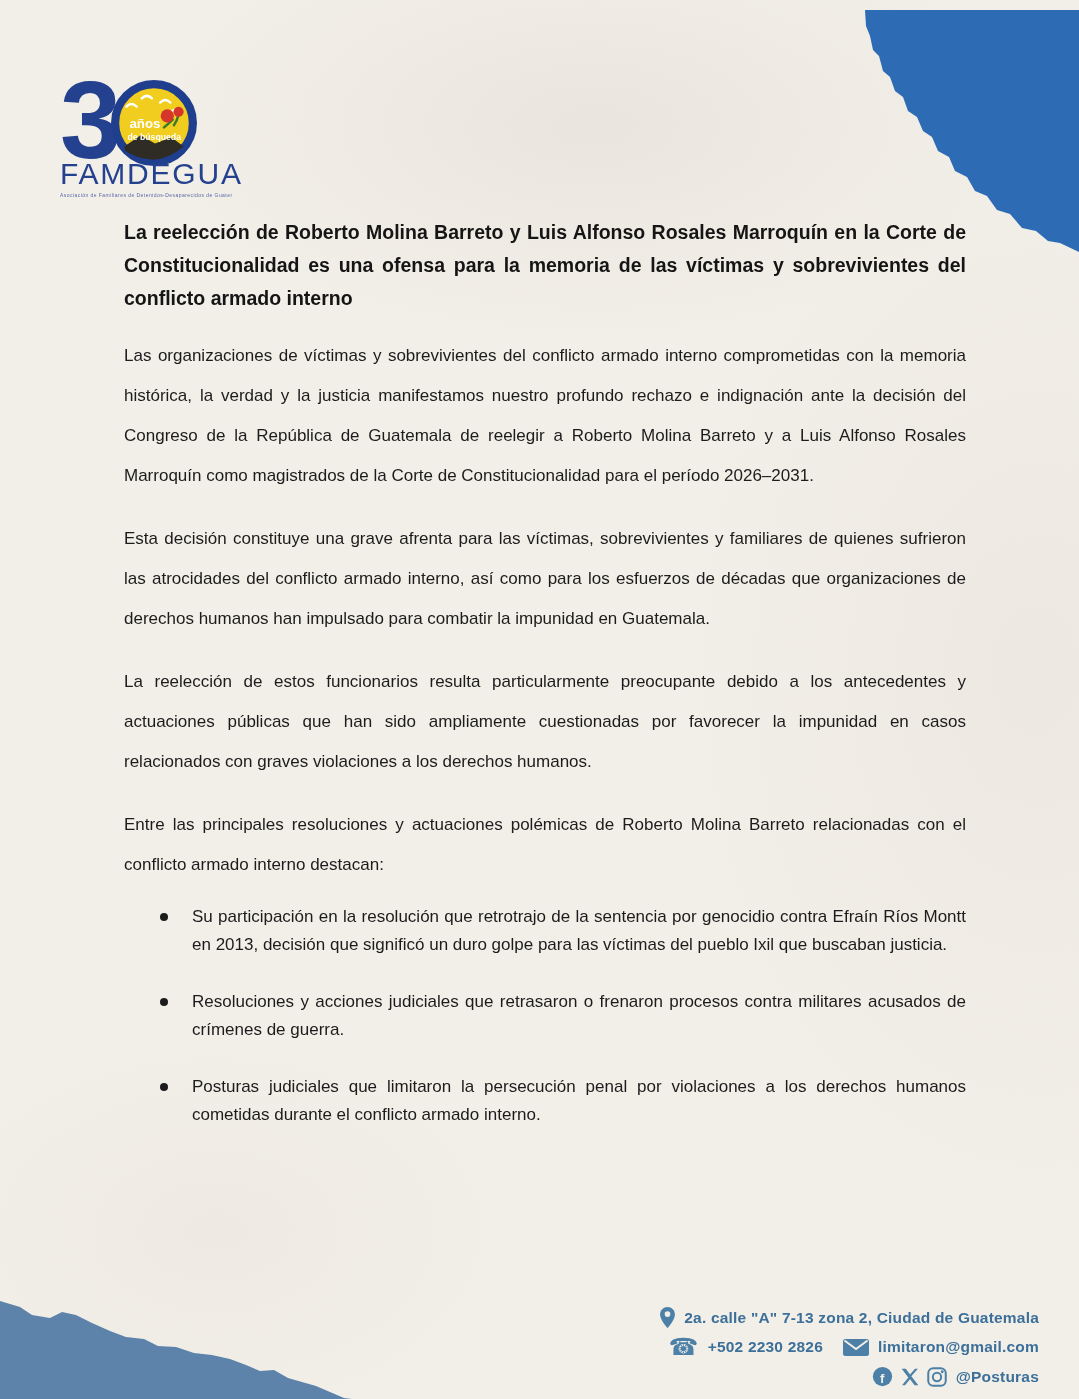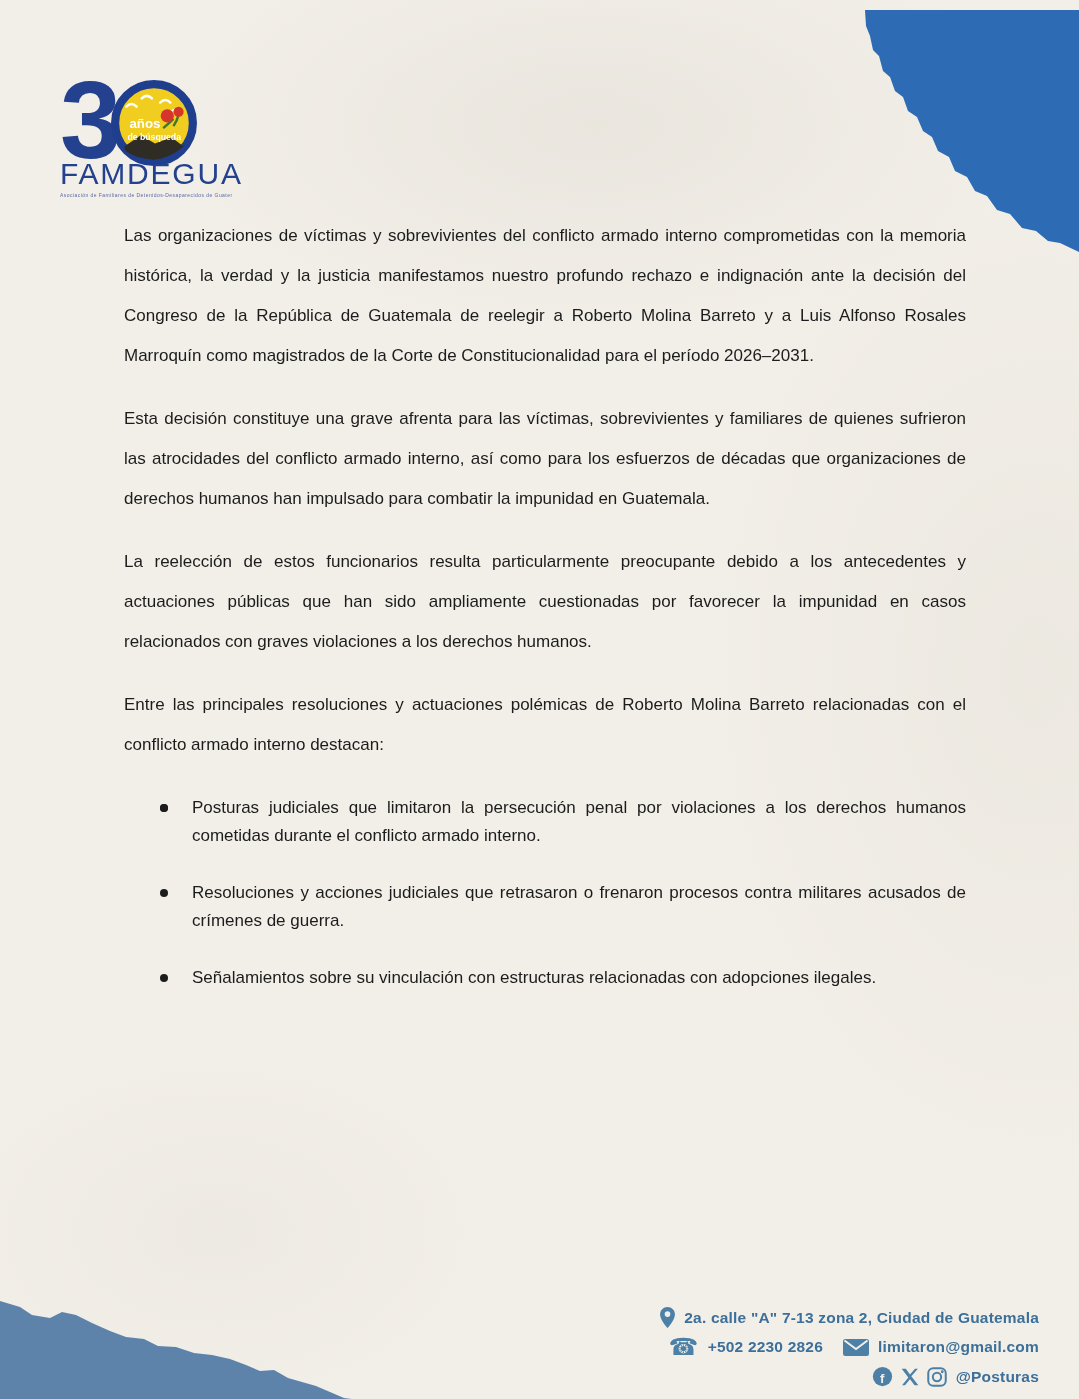--- a/index.html
+++ b/index.html
@@ -93,41 +93,39 @@
       <circle cx="67" cy="32" r="5" fill="#d6352b"></circle>
       <text x="19" y="48" font-size="13" font-weight="bold" fill="#ffffff">años</text>
       <text x="17" y="60" font-size="8.5" font-weight="bold" fill="#ffffff">de búsqueda</text>
     </svg>
   </div>
   <div class="logo-org">FAMDEGUA</div>
   <div class="logo-tagline">Asociación de Familiares de Detenidos-Desaparecidos de Guatemala</div>
 </div>
 
 <main class="doc">
+  <h1 class="doc-title">La reelección de Roberto Molina Barreto y Luis Alfonso Rosales Marroquín en la Corte de Constitucionalidad es una ofensa para la memoria de las víctimas y sobrevivientes del conflicto armado interno</h1>
 
   <p>Las organizaciones de víctimas y sobrevivientes del conflicto armado interno comprometidas con la memoria histórica, la verdad y la justicia manifestamos nuestro profundo rechazo e indignación ante la decisión del Congreso de la República de Guatemala de reelegir a Roberto Molina Barreto y a Luis Alfonso Rosales Marroquín como magistrados de la Corte de Constitucionalidad para el período 2026–2031.</p>
   <p>Esta decisión constituye una grave afrenta para las víctimas, sobrevivientes y familiares de quienes sufrieron las atrocidades del conflicto armado interno, así como para los esfuerzos de décadas que organizaciones de derechos humanos han impulsado para combatir la impunidad en Guatemala.</p>
   <p>La reelección de estos funcionarios resulta particularmente preocupante debido a los antecedentes y actuaciones públicas que han sido ampliamente cuestionadas por favorecer la impunidad en casos relacionados con graves violaciones a los derechos humanos.</p>
   <p class="last-para">Entre las principales resoluciones y actuaciones polémicas de Roberto Molina Barreto relacionadas con el conflicto armado interno destacan:</p>
 
   <ul>
     <li>
       <span class="bullet-dot"></span>
-    </li>
-    <li>
-      <span class="bullet-dot"></span>
-      <span>Posturas judiciales que limitaron la persecución penal por violaciones a los derechos humanos cometidas durante el conflicto armado interno.</span>
+      <span>Su participación en la resolución que retrotrajo de la sentencia por genocidio contra Efraín Ríos Montt en 2013, decisión que significó un duro golpe para las víctimas del pueblo Ixil que buscaban justicia.</span>
     </li>
     <li>
       <span class="bullet-dot"></span>
       <span>Resoluciones y acciones judiciales que retrasaron o frenaron procesos contra militares acusados de crímenes de guerra.</span>
     </li>
     <li>
       <span class="bullet-dot"></span>
-      <span>Señalamientos sobre su vinculación con estructuras relacionadas con adopciones ilegales.</span>
+      <span>Posturas judiciales que limitaron la persecución penal por violaciones a los derechos humanos cometidas durante el conflicto armado interno.</span>
     </li>
   </ul>
 </main>
 
 <div class="footer">
   <div class="frow">
     <svg width="15" height="21" viewBox="0 0 24 34">
       <path d="M12,0 C5.4,0 0,5.4 0,12 c0,9 12,22 12,22 s12,-13 12,-22 C24,5.4 18.6,0 12,0 z" fill="#4c80a6"></path>
       <circle cx="12" cy="11.5" r="4.6" fill="#f2efe8"></circle>
     </svg>

